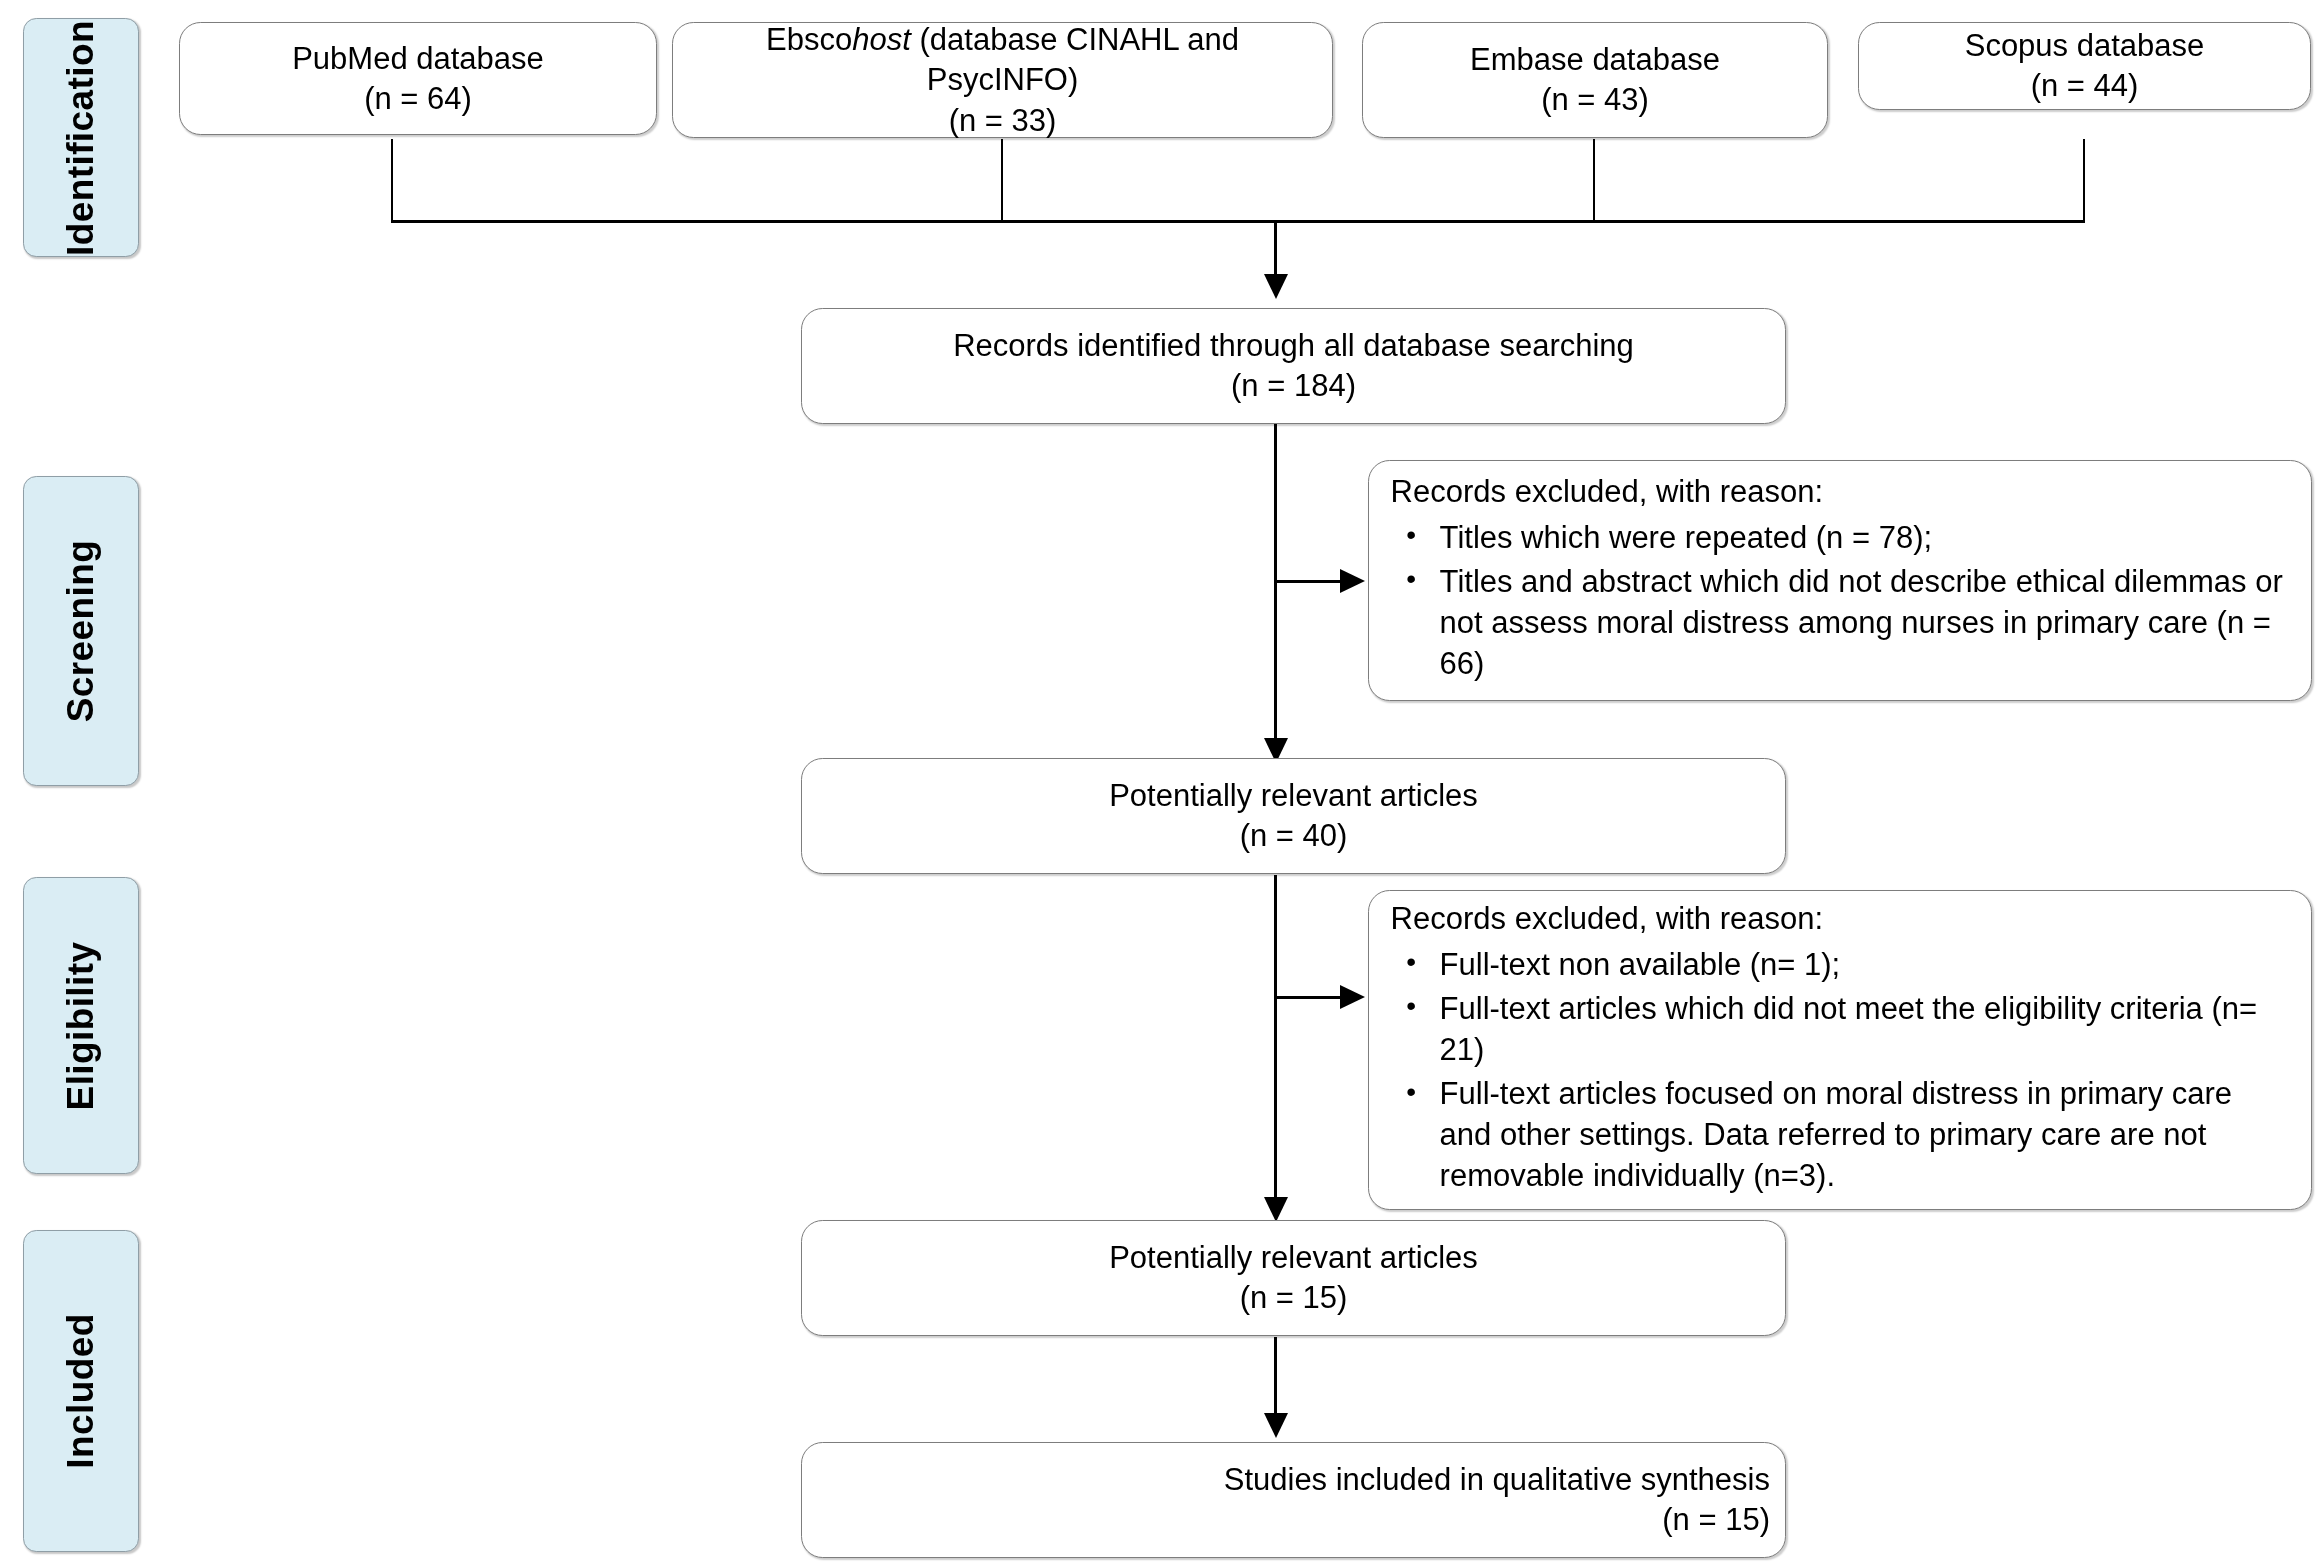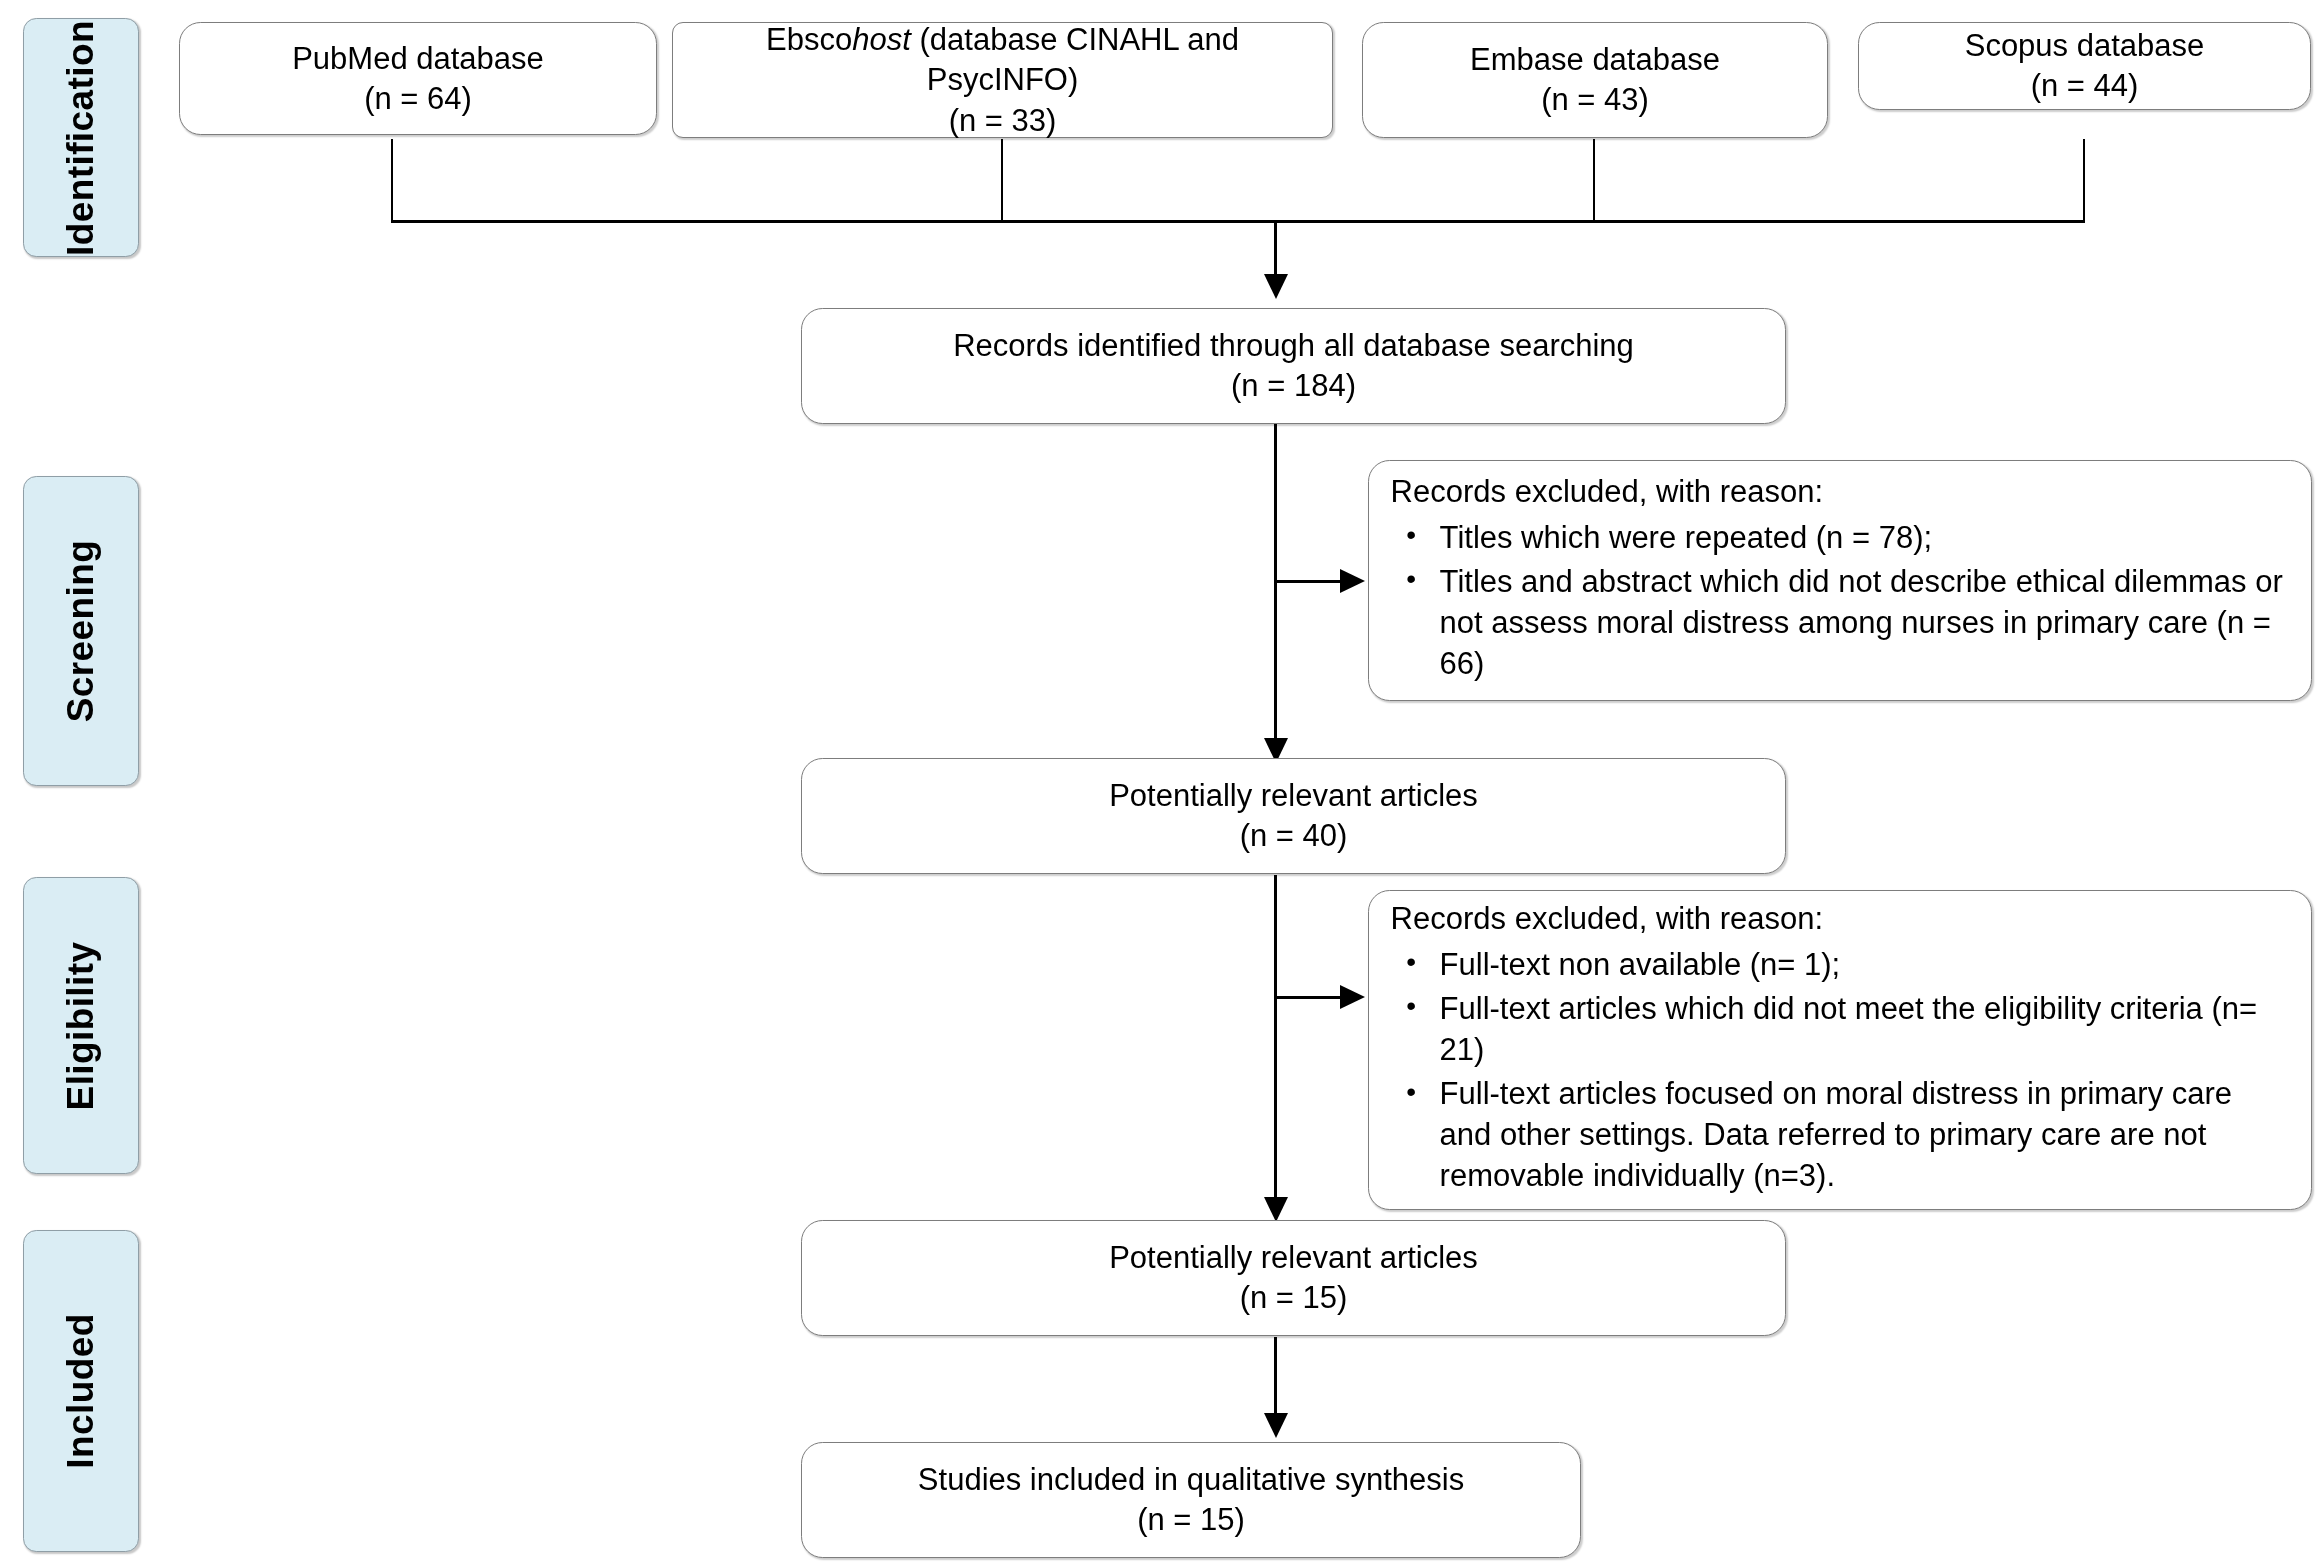--- a/index.html
+++ b/index.html
@@ -147,21 +147,21 @@
 
   <div class="stage-box" style="top:1230px; height:320px;">
     <span class="stage-label">Included</span>
   </div>
 
   <div class="node" style="left:179px; top:22.4px; width:478px; height:113px;">
     <span class="ln">PubMed database</span>
     <span class="ln">(n = 64)</span>
   </div>
 
-  <div class="node" style="left:672px; top:22.4px; width:661px; height:116px;border-radius:11px;">
+  <div class="node" style="left:672px; top:22.4px; width:661px; height:116px;">
     <span class="ln"><span>Ebsco</span><em>host</em><span> (database CINAHL and PsycINFO)</span></span>
     <span class="ln">(n = 33)</span>
   </div>
 
   <div class="node" style="left:1362px; top:22.4px; width:466px; height:116px;">
     <span class="ln">Embase database</span>
     <span class="ln">(n = 43)</span>
   </div>
 
   <div class="node" style="left:1858px; top:22.4px; width:453px; height:88px;">
@@ -219,19 +219,19 @@
   </div>
 
   <div class="node" style="left:801px; top:1220px; width:985px; height:116px;">
     <span class="ln">Potentially relevant articles</span>
     <span class="ln">(n = 15)</span>
   </div>
 
   <div class="vline" style="left:1274px; top:1337px; height:91px;"></div>
   <div class="arrow-down" style="left:1264px; top:1413px;"></div>
 
-  <div class="node" style="left:801px; top:1442px; width:780px; height:116px;">
+  <div class="node" style="left:801px; top:1442px; width:985px; height:116px;align-items:flex-end;">
     <span class="ln">Studies included in qualitative synthesis</span>
     <span class="ln">(n = 15)</span>
   </div>
 
 </div>
 
 
 </body></html>

